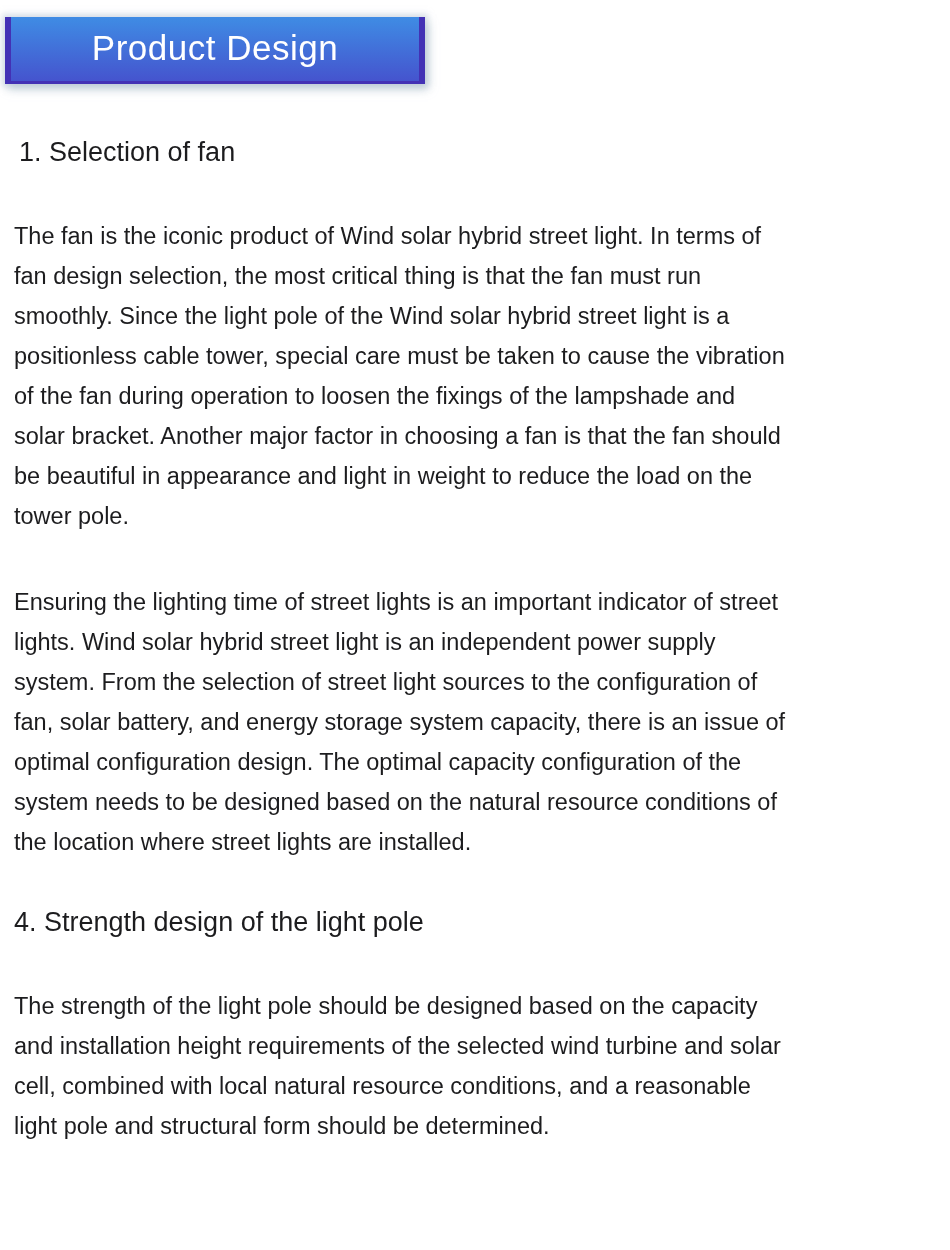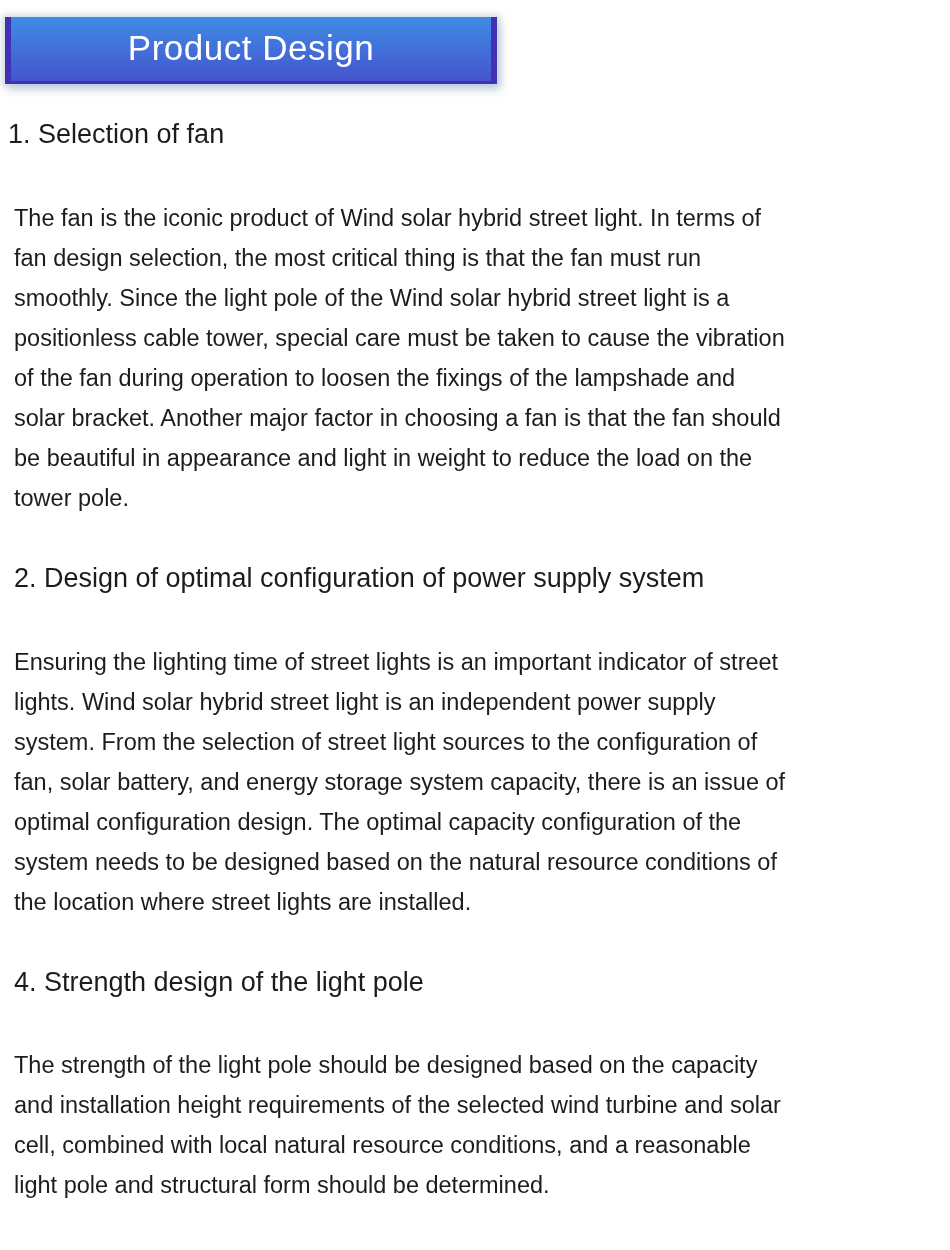--- a/index.html
+++ b/index.html
@@ -17,43 +17,43 @@
   body {
     width: 950px;
     min-height: 1250px;
     background: var(--page-bg);
     color: var(--text-color);
     font-family: "Liberation Sans", "DejaVu Sans", sans-serif;
     overflow-x: hidden;
   }
   .banner {
     margin: 17px 0 0 5px;
-    width: 492px;
+    width: 420px;
     height: 67px;
     border-left: 6px solid var(--banner-border);
     border-right: 6px solid var(--banner-border);
     border-bottom: 3px solid var(--banner-border);
     background: linear-gradient(180deg, var(--banner-grad-top) 0%, var(--banner-grad-bottom) 100%);
     box-shadow: 0 0 6px 3px rgba(180,196,210,0.50), 3px 5px 9px rgba(168,186,202,0.65);
     color: #ffffff;
     font-size: 35px;
     line-height: 62px;
     text-align: center;
     letter-spacing: 0.5px;
   }
   .heading {
     font-size: 27px;
     font-weight: 400;
     line-height: 1.25;
     margin: 44px 0 0 0;
     padding: 0 20px 0 14px;
   }
   .first-heading {
-    margin-top: 34px;
-    padding-left: 8px;
+    margin-top: 52px;
+    padding-left: 19px;
   }
   .body-text {
     font-size: 23.5px;
     font-weight: 400;
     line-height: 40px;
     margin: 46px 9px 0 0;
     padding: 0 8px 0 14px;
     white-space: pre-line;
   }
 </style>
@@ -72,21 +72,20 @@
 fan design selection, the most critical thing is that the fan must run
 smoothly. Since the light pole of the Wind solar hybrid street light is a
 positionless cable tower, special care must be taken to cause the vibration
 of the fan during operation to loosen the fixings of the lampshade and
 solar bracket. Another major factor in choosing a fan is that the fan should
 be beautiful in appearance and light in weight to reduce the load on the
 tower pole.</p>
   </section>
 
   <section>
-    <h2 class="heading">2. Design of optimal configuration of power supply system</h2>
     <p class="body-text">Ensuring the lighting time of street lights is an important indicator of street
 lights. Wind solar hybrid street light is an independent power supply
 system. From the selection of street light sources to the configuration of
 fan, solar battery, and energy storage system capacity, there is an issue of
 optimal configuration design. The optimal capacity configuration of the
 system needs to be designed based on the natural resource conditions of
 the location where street lights are installed.</p>
   </section>
 
   <section>

